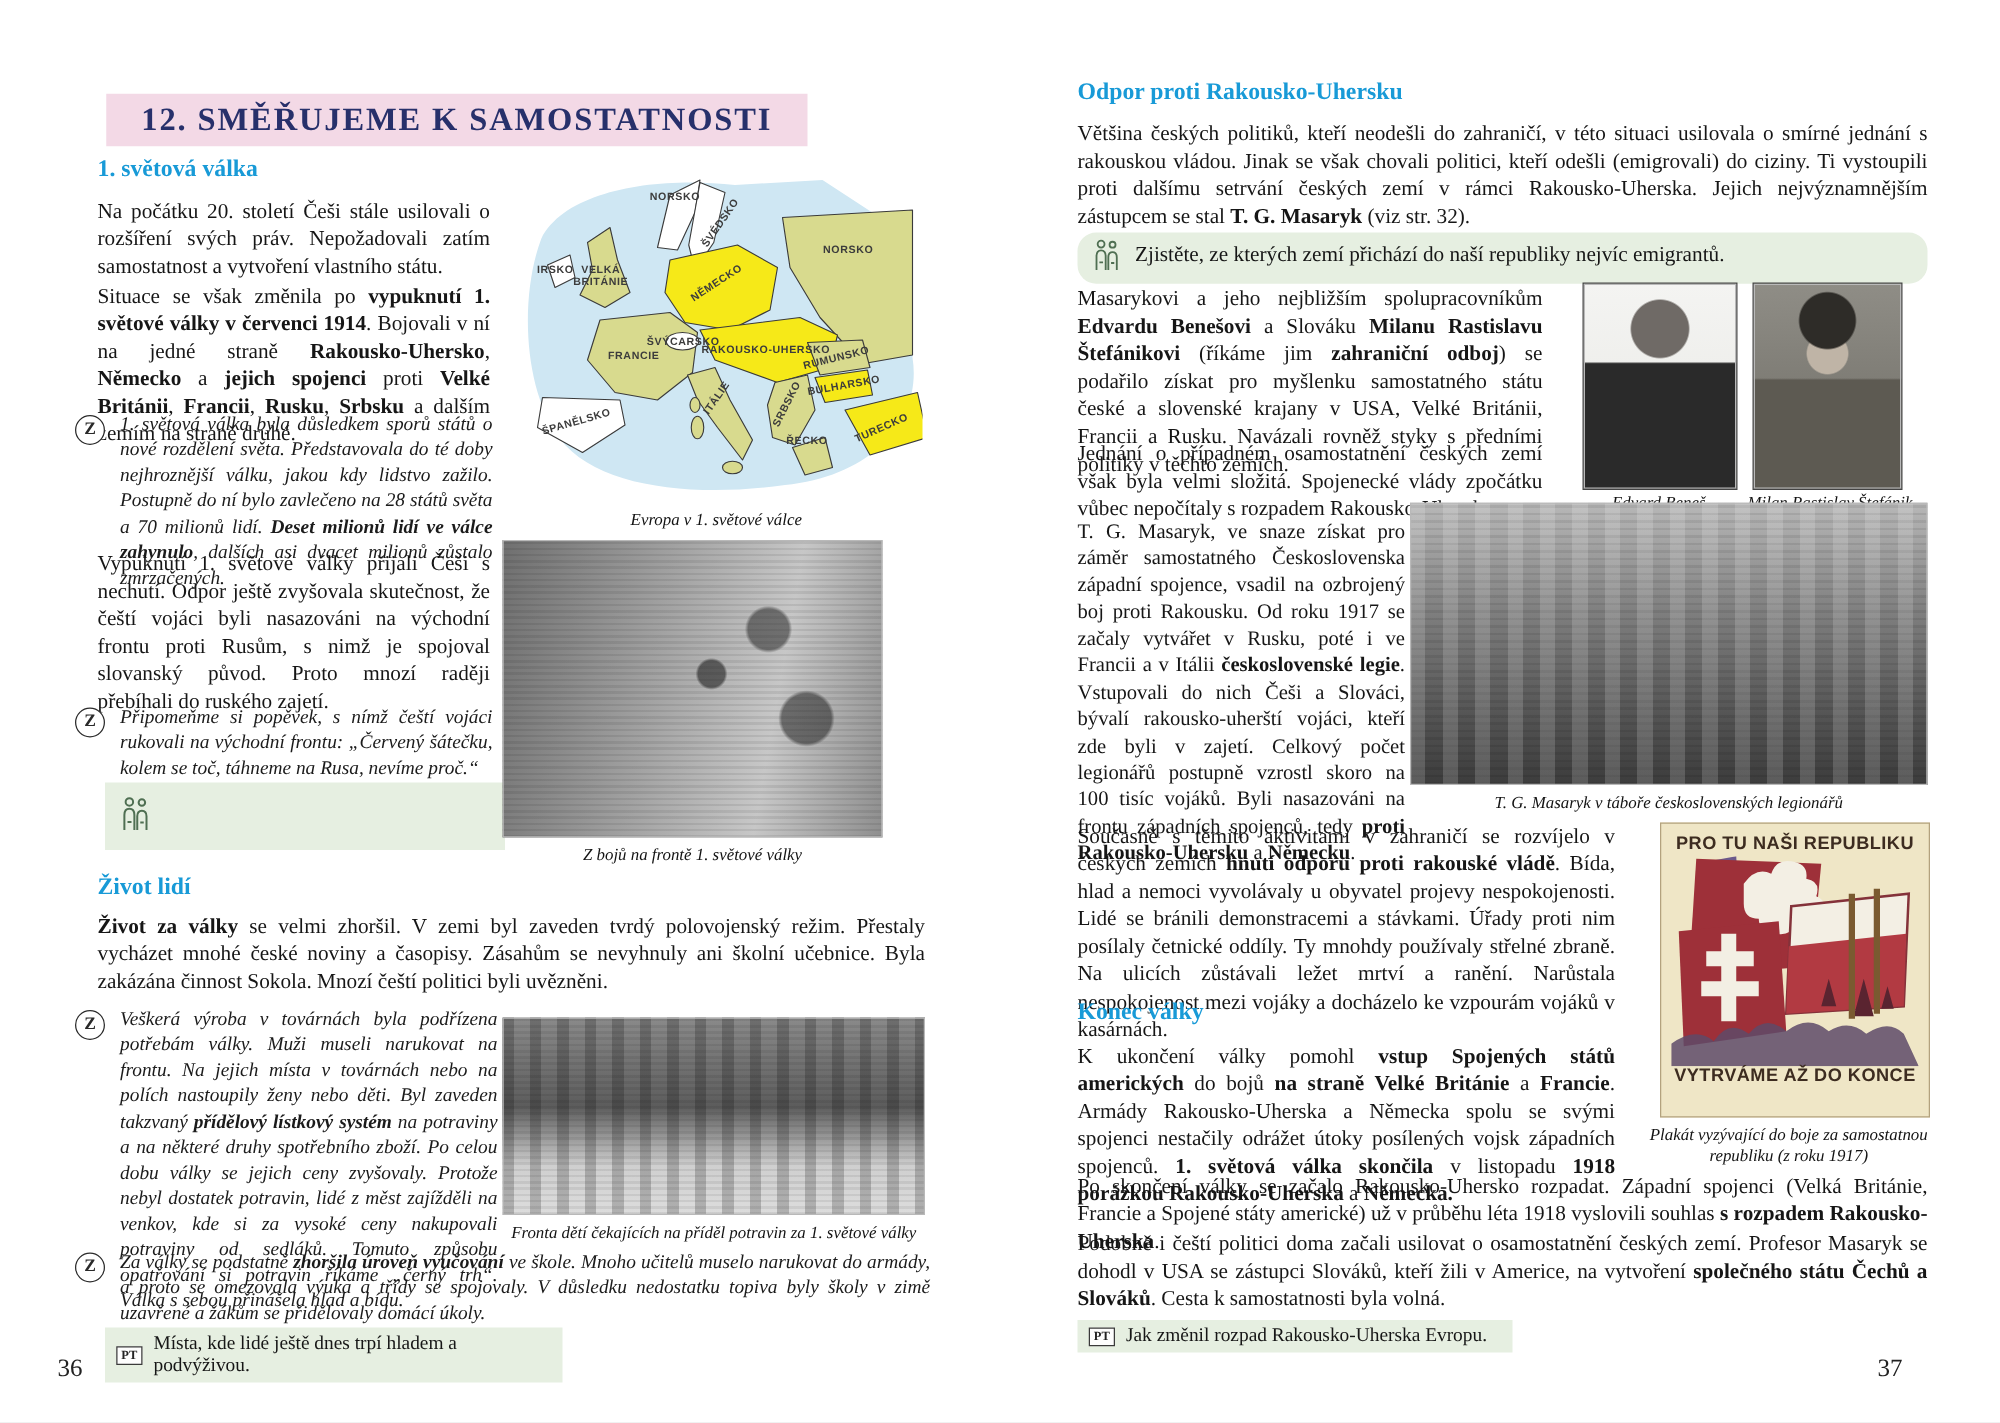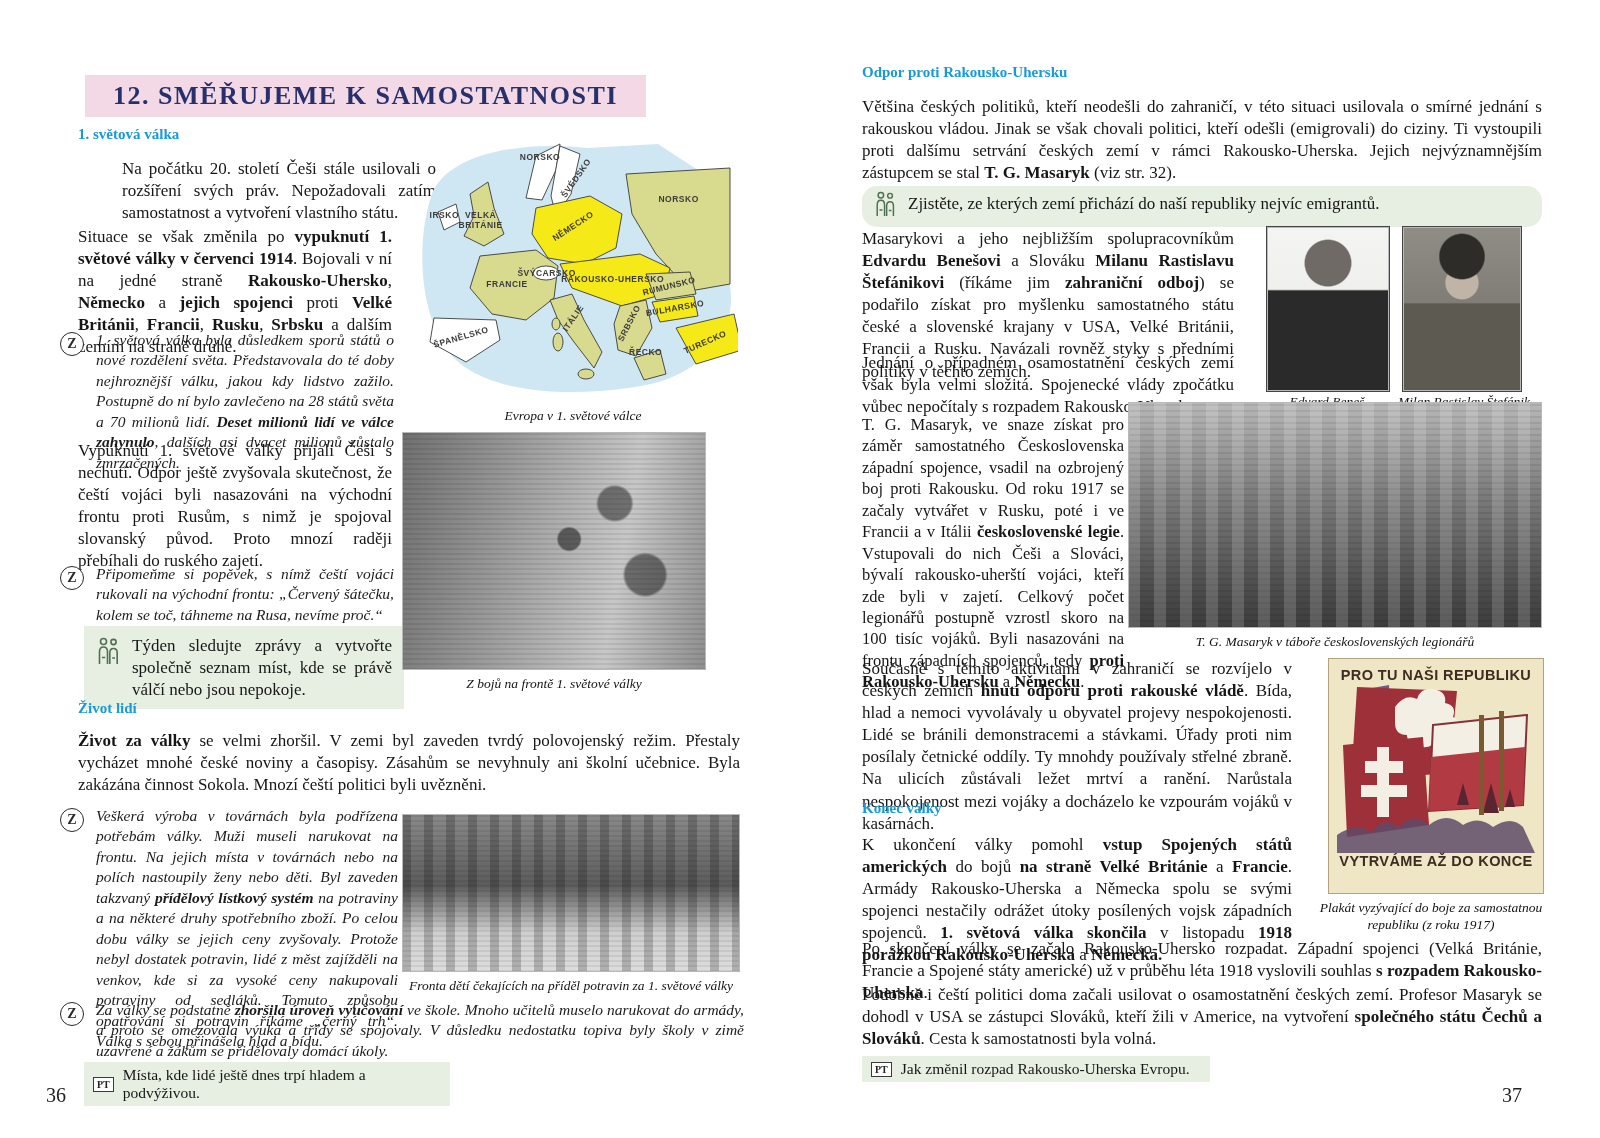--- a/index.html
+++ b/index.html
@@ -1,21 +1,21 @@
 <!DOCTYPE html>
 <html><head>
 <meta charset="utf-8">
 <style>
   html,body{margin:0;padding:0;background:#e8e8e8;}
   .sheet{position:relative;width:1600px;height:1138px;background:#ffffff;overflow:hidden;
          font-family:"Liberation Serif","DejaVu Serif",serif;color:#161616;}
   .abs{position:absolute;}
   .banner{background:#f3d9e6;color:#27306b;font-weight:bold;font-size:26px;letter-spacing:1.5px;
           text-align:center;line-height:42px;}
-  .h-blue{color:#189ad7;font-weight:bold;font-size:15px;line-height:1.1;}
+  .h-blue{color:#189ad7;font-weight:bold;font-size:19px;line-height:1.1;}
   .para{font-size:17px;line-height:1.3;text-align:justify;}
   .note{font-style:italic;font-size:15.5px;line-height:1.32;text-align:justify;color:#1b1b1b;}
   .z-circle{width:22px;height:22px;border:1.6px solid #2a2a2a;border-radius:50%;
             display:flex;align-items:center;justify-content:center;
             font-size:14px;font-weight:bold;font-style:normal;color:#2a2a2a;background:#fff;}
   .greenbox{background:#e6efe1;display:flex;gap:12px;align-items:flex-start;padding:9px 12px;
             font-size:17px;line-height:1.28;text-align:justify;}
   .ptbox{background:#e6efe1;display:flex;gap:9px;align-items:center;padding:4px 9px;font-size:15.5px;}
   .pt-badge{border:1.3px solid #3a3a3a;background:#fdfdfd;font-size:10px;font-weight:bold;
             padding:1px 3px;line-height:1.1;color:#222;flex:0 0 auto;}
@@ -57,21 +57,21 @@
 </style>
 </head>
 <body>
 
 <div class="sheet">
 
   <div class="abs banner" style="left:85px;top:75px;width:561px;height:42px;">12. SMĚŘUJEME  K SAMOSTATNOSTI</div>
 
   <div class="abs h-blue" style="left:78px;top:126px;width:320px;">1. světová válka</div>
 
-  <div class="abs para" style="left:78px;top:158px;width:314px;margin-left:44px;">Na počátku 20. století Češi stále usilovali o rozšíření svých práv. Nepožadovali zatím samostatnost a vytvoření vlastního státu.</div>
+  <div class="abs para" style="left:78px;top:158px;width:314px;">Na počátku 20. století Češi stále usilovali o rozšíření svých práv. Nepožadovali zatím samostatnost a vytvoření vlastního státu.</div>
 
   <div class="abs para" style="left:78px;top:226px;width:314px;">Situace se však změnila po <b>vypuknutí 1. světové války v červenci 1914</b>. Bojovali v ní na jedné straně <b>Rakousko-Uhersko</b>, <b>Německo</b> a <b>jejich spojenci</b> proti <b>Velké Británii</b>, <b>Francii</b>, <b>Rusku</b>, <b>Srbsku</b> a dalším zemím na straně druhé.</div>
 
   <div class="abs z-circle" style="left:60px;top:332px;">Z</div>
   <div class="abs note" style="left:96px;top:330px;width:298px;">1. světová válka byla důsledkem sporů států o nové rozdělení světa. Představovala do té doby nejhroznější válku, jakou kdy lidstvo zažilo. Postupně do ní bylo zavlečeno na 28 států světa a 70 milionů lidí. <b>Deset milionů lidí ve válce zahynulo</b>, dalších asi dvacet milionů zůstalo zmrzačených.</div>
 
   <div class="abs para" style="left:78px;top:440px;width:314px;">Vypuknutí 1. světové války přijali Češi s nechutí. Odpor ještě zvyšovala skutečnost, že čeští vojáci byli nasazováni na východní frontu proti Rusům, s nimž je spojoval slovanský původ. Proto mnozí raději přebíhali do ruského zajetí.</div>
 
   <div class="abs z-circle" style="left:60px;top:566px;">Z</div>
   <div class="abs note" style="left:96px;top:564px;width:298px;">Připomeňme si popěvek, s nímž čeští vojáci rukovali na východní frontu: „Červený šátečku, kolem se toč, táhneme na Rusa, nevíme proč.“</div>
@@ -80,21 +80,20 @@
     <span style="flex:0 0 auto;padding-top:2px;">
       <svg width="24" height="28" viewBox="0 0 24 28">
           <g fill="none" stroke="#4f6f52" stroke-width="1.6">
         <circle cx="7.5" cy="4.5" r="3"></circle>
             <circle cx="17.5" cy="5" r="2.6"></circle>
         <path d="M3.5,27 V15 q0-5 4-5 q4 0 4 5 V27 M6,20.5 h3.2"></path>
         <path d="M13.8,27 V16 q0-4.5 3.7-4.5 q3.7 0 3.7 4.5 V27 M16.2,21 h2.8"></path>
       </g>
         </svg>
     </span>
-    <span>Týden sledujte zprávy a vytvořte společně seznam míst, kde se právě válčí nebo jsou nepokoje.</span>
   </div>
 
   <div class="abs" style="left:408px;top:136px;width:330px;height:264px;">
     <svg width="330" height="264" viewBox="0 0 330 264" style="position:absolute;left:0;top:0;">
       <path d="M25,55 C45,15 120,5 180,12 L250,8 L322,55 L322,150 C330,200 290,245 220,252 C150,262 70,255 40,215 C10,175 8,100 25,55 Z" fill="#cfe7f3"></path>
       <g stroke="#3a3a3a" stroke-width="0.9" stroke-linejoin="round">
         <path d="M118,62 L128,20 L152,8 L148,34 L134,64 Z" fill="#ffffff"></path>
         <path d="M152,10 L172,18 L163,58 L148,80 L143,60 Z" fill="#ffffff"></path>
         <path d="M218,38 L322,32 L322,148 L282,155 L248,118 L224,78 Z" fill="#d8da8e"></path>
         <path d="M30,76 L48,68 L52,86 L36,94 Z" fill="#ffffff"></path>

